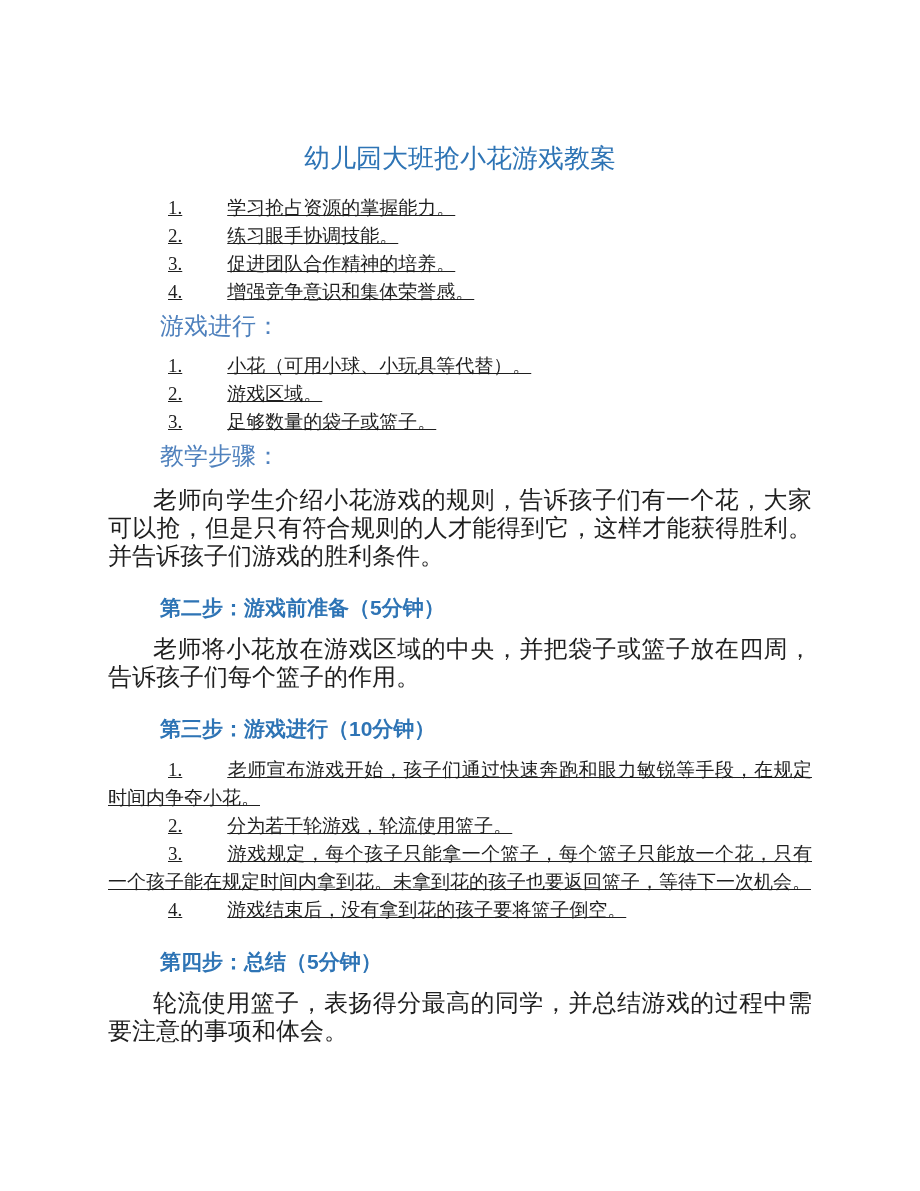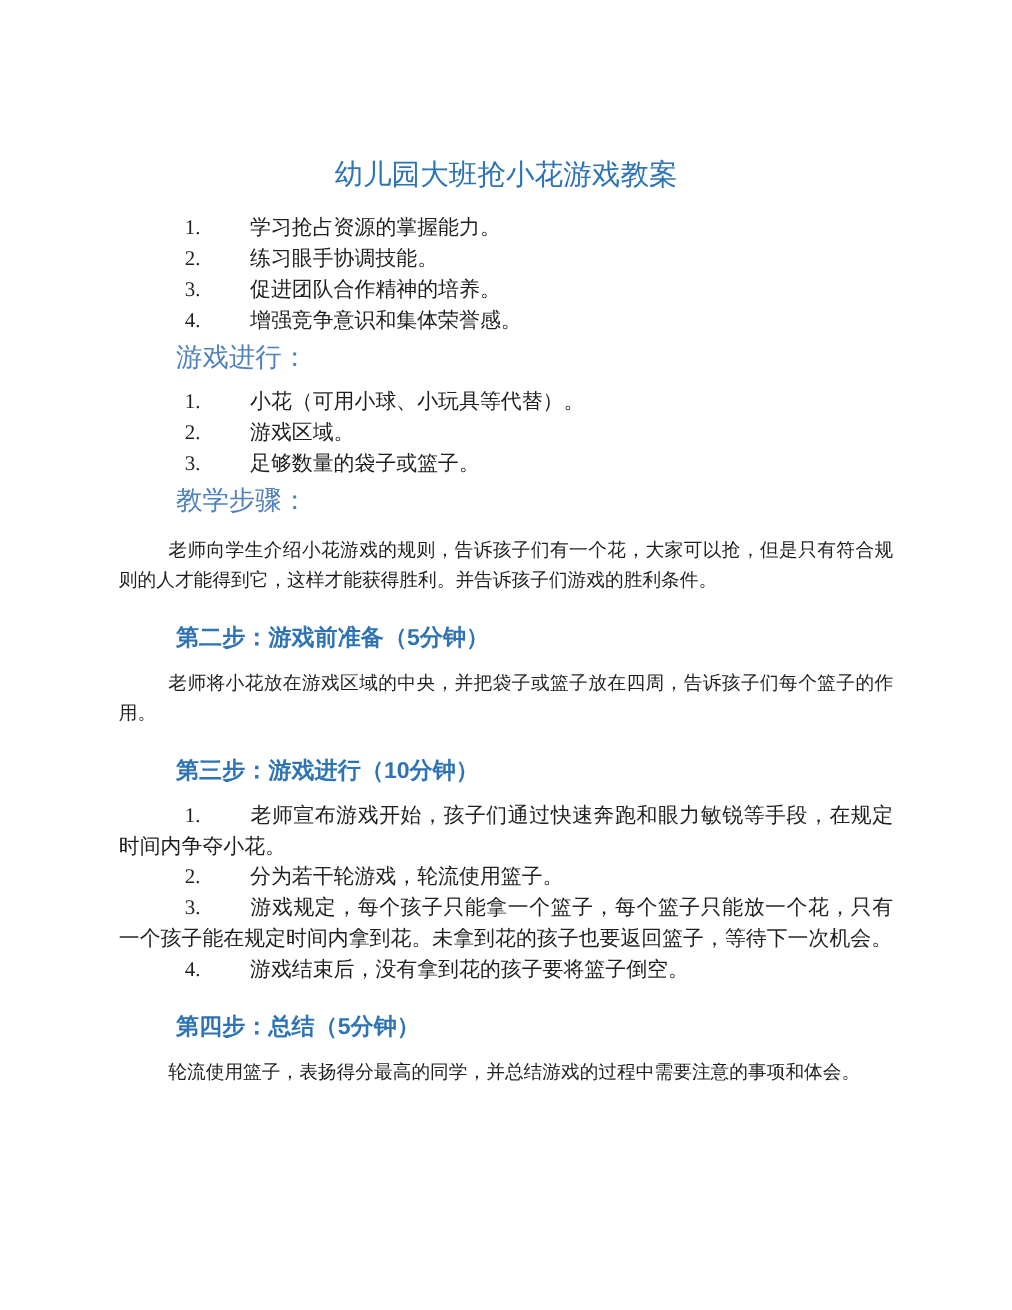--- a/index.html
+++ b/index.html
@@ -42,26 +42,27 @@
     line-height: 27px;
     color: var(--step-color, #2E74B5);
   }
   .olist { margin: 0 0 4px 0; }
   p.li {
     margin: 0;
     font-size: 19px;
     line-height: 28px;
     text-align: justify;
     text-indent: 60px;
+    text-decoration: underline;
   }
   p.li .num { font-family: "Liberation Serif", serif; }
   p.li .tab { display: inline-block; width: 45px; }
   p.body-para {
     margin: 14px 0;
-    font-size: 17px;
+    font-size: 24px;
     line-height: 28px;
     text-align: justify;
     text-indent: 45px;
   }
 </style>
 </head>
 <body>
 
 <div class="page" style="--bg: #FFFFFF; --title-color: #2E74B5; --section-color: #4F81BD; --step-color: #2E74B5; --body-color: #1F1F1F;">
 

